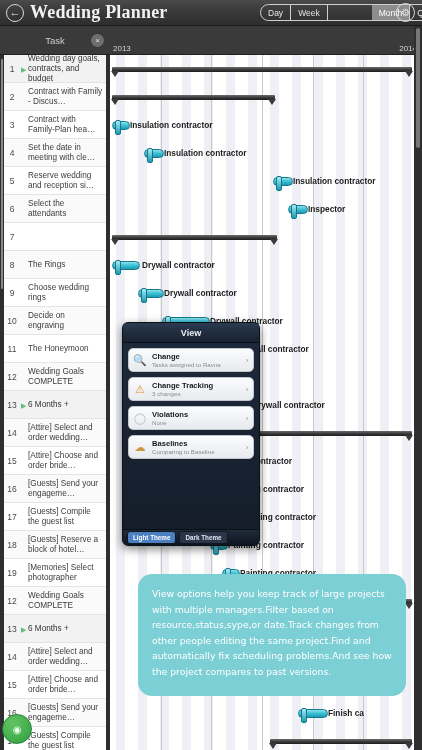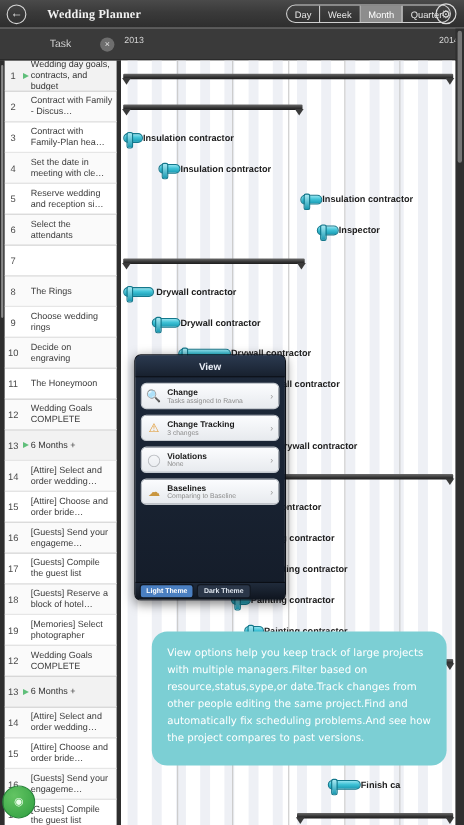--- a/index.html
+++ b/index.html
@@ -24,37 +24,37 @@
     display: flex; align-items: center;
   }
   .back-btn {
     width: 18px; height: 18px; margin-left: 6px;
     border: 1.5px solid #d8d8d8; border-radius: 50%;
     display: flex; align-items: center; justify-content: center;
     color: #e8e8e8; font-size: 11px; line-height: 1;
     flex: 0 0 auto;
   }
   .app-title {
-    margin-left: 19px; color: #f2f2f2; font-size: 11px;
+    margin-left: 6px; color: #f2f2f2; font-size: 18px;
     font-family: "Liberation Serif", serif; font-weight: 700;
     letter-spacing: .2px; white-space: nowrap;
   }
   .seg-group {
     position: absolute; left: 260px; top: 4px;
     height: 17px; display: flex;
     border: 1px solid #cfcfcf; border-radius: 9px;
     overflow: hidden; background: transparent;
   }
   .seg {
     color: #e6e6e6; font-size: 8.5px; padding: 0 7px;
     display: flex; align-items: center; justify-content: center;
     border-right: 1px solid #cfcfcf; white-space: nowrap;
   }
   .seg:last-child { border-right: none; }
-  .seg.active { background: #8d8d8d; color: #ffffff; }
+  .seg.active { background: #8d8d8d; color: #ffffff; margin-left: 44px; }
   .gear-btn {
     position: absolute; left: 396px; top: 3px;
     width: 19px; height: 19px;
     border: 1.5px solid #dcdcdc; border-radius: 50%;
     display: flex; align-items: center; justify-content: center;
     color: #e8e8e8; font-size: 10px;
   }
 
   
   .colhead {
@@ -66,21 +66,21 @@
     display: flex; align-items: center; justify-content: center;
     color: #cfcfcf; font-size: 9.5px;
   }
   .task-head-close {
     position: absolute; right: 6px; top: 8px;
     width: 13px; height: 13px; border-radius: 50%;
     background: #6e6e6e; color: #e6e6e6;
     font-size: 8px; line-height: 13px; text-align: center;
   }
   .years {
-    position: absolute; left: 110px; top: 4px; right: 0; height: 14px;
+    position: absolute; left: 110px; top: 16px; right: 0; height: 14px;
     color: #d6d6d6; font-size: 8px; text-align: center;
   }
   .year-l { position: absolute; left: 3px; top: 2px; }
   .year-r { position: absolute; right: 5px; top: 2px; }
   .months {
     position: absolute; left: 110px; top: 14px; right: 0; height: 15px;
     display: flex;
     border-top: 1px solid #2a2a2a;
   }
   .month {

